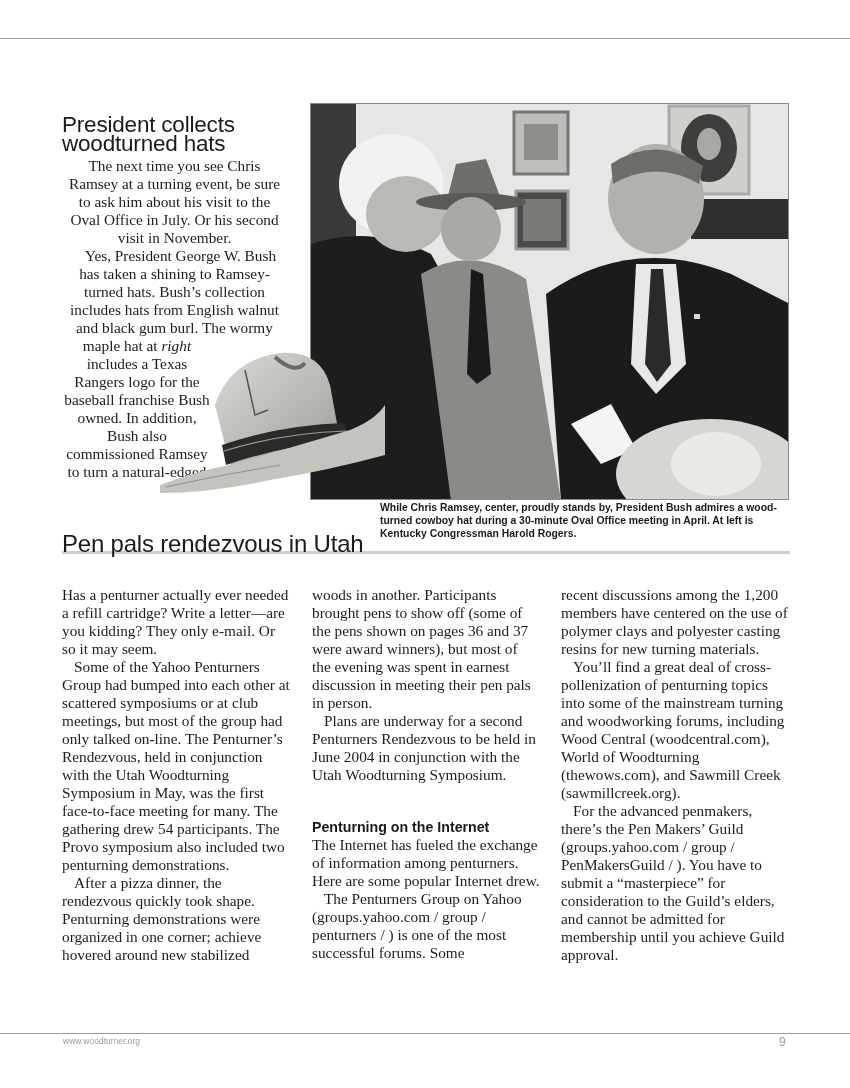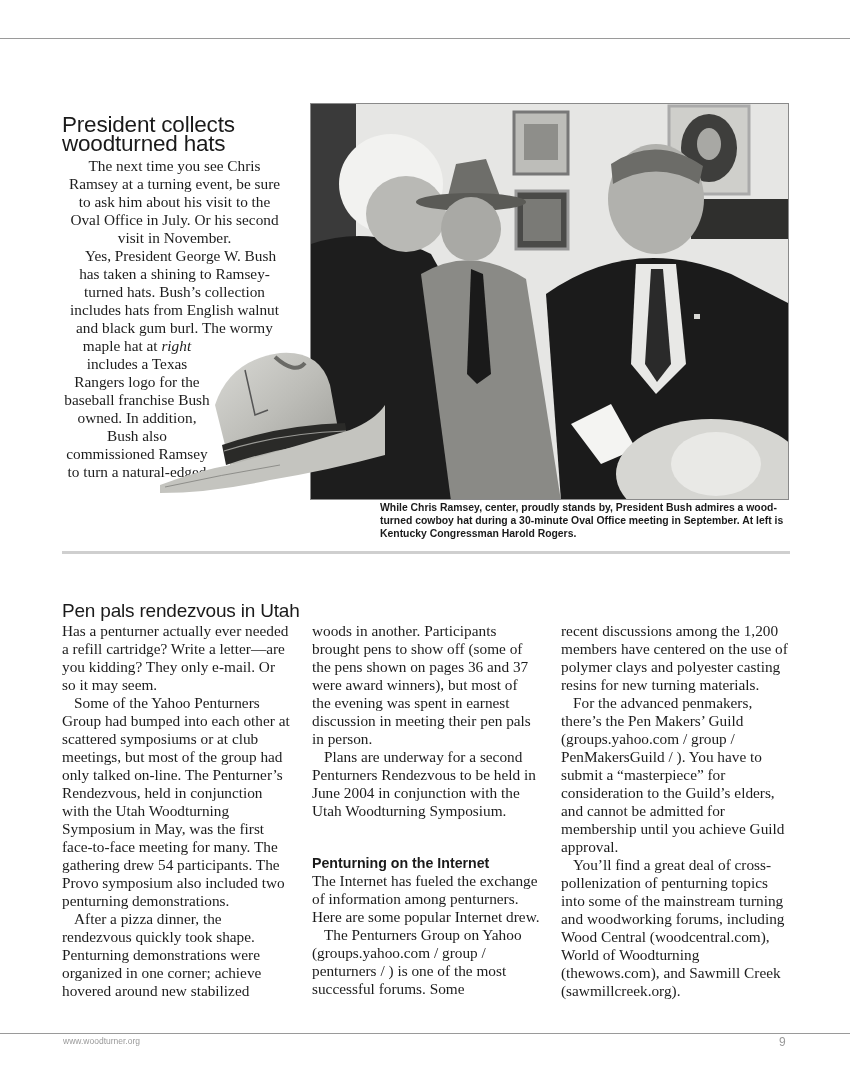--- a/index.html
+++ b/index.html
@@ -11,34 +11,34 @@
     .rule-top { position: absolute; left: 0; top: 38px; width: 850px; height: 1px; background: #9a9a9a; }
     .rule-bottom { position: absolute; left: 0; top: 1033px; width: 850px; height: 1px; background: #9a9a9a; }
     .rule-mid { position: absolute; left: 62px; top: 551px; width: 728px; height: 3px; background: #cfcfcf; }
 
     .headline {
       position: absolute; margin: 0; font-weight: normal;
       font-family: "Liberation Sans", "DejaVu Sans", sans-serif;
       color: #1a1a1a; letter-spacing: -0.2px;
     }
     .h1 { left: 62px; top: 115px; width: 240px; font-size: 22.5px; line-height: 19px; }
-    .h2 { left: 62px; top: 599px; width: 500px; font-size: 19px; line-height: 24px; }
+    .h2 { left: 62px; top: 532px; width: 500px; font-size: 24px; line-height: 24px; }
 
     .body-text {
       font-family: "Liberation Serif", "DejaVu Serif", serif;
       font-size: 15.3px; line-height: 18px; color: #1c1c1c;
       margin: 0;
     }
     .body-text p { margin: 0; }
     .body-text p.indent { text-indent: 12px; }
 
     .intro { position: absolute; left: 62px; top: 157px; width: 225px; text-align: center; }
     .intro .wrap-narrow { width: 150px; }
 
-    .col { position: absolute; top: 622px; width: 228px; }
+    .col { position: absolute; top: 586px; width: 228px; }
     .col1 { left: 62px; }
     .col2 { left: 312px; }
     .col3 { left: 561px; }
 
     .subhead {
       font-family: "Liberation Sans", "DejaVu Sans", sans-serif;
       font-weight: bold; font-size: 14.2px; line-height: 18px;
       margin: 34px 0 0 0; color: #1a1a1a;
     }
 
@@ -138,21 +138,21 @@
     <path d="M115 12 Q135 30 145 18" fill="none" stroke="#6a6a66" stroke-width="4"></path>
 
     <path d="M62 100 Q120 80 185 78 L188 95 Q125 100 66 120 Z" fill="#2a2a28"></path>
     <path d="M64 106 Q122 88 186 86" fill="none" stroke="#9a9a96" stroke-width="1.2"></path>
 
     <path d="M0 140 Q40 125 70 120 Q140 100 190 85 Q215 75 225 60 L225 110 Q170 125 110 135 Q50 148 0 148 Z" fill="#c4c4bf"></path>
     <path d="M5 142 Q60 130 120 120" fill="none" stroke="#8e8e8a" stroke-width="1"></path>
   </svg>
 </div>
 
-<div class="caption">While Chris Ramsey, center, proudly stands by, President Bush admires a wood-turned cowboy hat during a 30-minute Oval Office meeting in September. At left is Kentucky Congressman Harold Rogers.</div>
+<div class="caption">While Chris Ramsey, center, proudly stands by, President Bush admires a wood-turned cowboy hat during a 30-minute Oval Office meeting in April. At left is Kentucky Congressman Harold Rogers.</div>
 
 <div class="rule-mid"></div>
 
 <h2 class="headline h2">Pen pals rendezvous in Utah</h2>
 
 <div class="col col1 body-text">
   <p>Has a penturner actually ever needed a refill cartridge? Write a letter—are you kidding? They only e-mail. Or so it may seem.</p>
   <p class="indent">Some of the Yahoo Penturners Group had bumped into each other at scattered symposiums or at club meetings, but most of the group had only talked on-line. The Penturner’s Rendezvous, held in conjunction with the Utah Woodturning Symposium in May, was the first face-to-face meeting for many. The gathering drew 54 participants. The Provo symposium also included two penturning demonstrations.</p>
   <p class="indent">After a pizza dinner, the rendezvous quickly took shape. Penturning demonstrations were organized in one corner; achieve hovered around new stabilized</p>
 </div>
@@ -160,19 +160,19 @@
 <div class="col col2 body-text">
   <p>woods in another. Participants brought pens to show off (some of the pens shown on pages 36 and 37 were award winners), but most of the evening was spent in earnest discussion in meeting their pen pals in person.</p>
   <p class="indent">Plans are underway for a second Penturners Rendezvous to be held in June 2004 in conjunction with the Utah Woodturning Symposium.</p>
   <h3 class="subhead">Penturning on the Internet</h3>
   <p>The Internet has fueled the exchange of information among penturners. Here are some popular Internet drew.</p>
   <p class="indent">The Penturners Group on Yahoo (groups.yahoo.com / group / penturners / ) is one of the most successful forums. Some</p>
 </div>
 
 <div class="col col3 body-text">
   <p>recent discussions among the 1,200 members have centered on the use of polymer clays and polyester casting resins for new turning materials.</p>
+  <p class="indent">You’ll find a great deal of cross-pollenization of penturning topics into some of the mainstream turning and woodworking forums, including Wood Central (woodcentral.com), World of Woodturning (thewows.com), and Sawmill Creek (sawmillcreek.org).</p>
   <p class="indent">For the advanced penmakers, there’s the Pen Makers’ Guild (groups.yahoo.com / group / PenMakersGuild / ). You have to submit a “masterpiece” for consideration to the Guild’s elders, and cannot be admitted for membership until you achieve Guild approval.</p>
-  <p class="indent">You’ll find a great deal of cross-pollenization of penturning topics into some of the mainstream turning and woodworking forums, including Wood Central (woodcentral.com), World of Woodturning (thewows.com), and Sawmill Creek (sawmillcreek.org).</p>
 </div>
 
 <div class="rule-bottom"></div>
 <div class="footer-url">www.woodturner.org</div>
 <div class="footer-page">9</div>
 
 </body></html>

